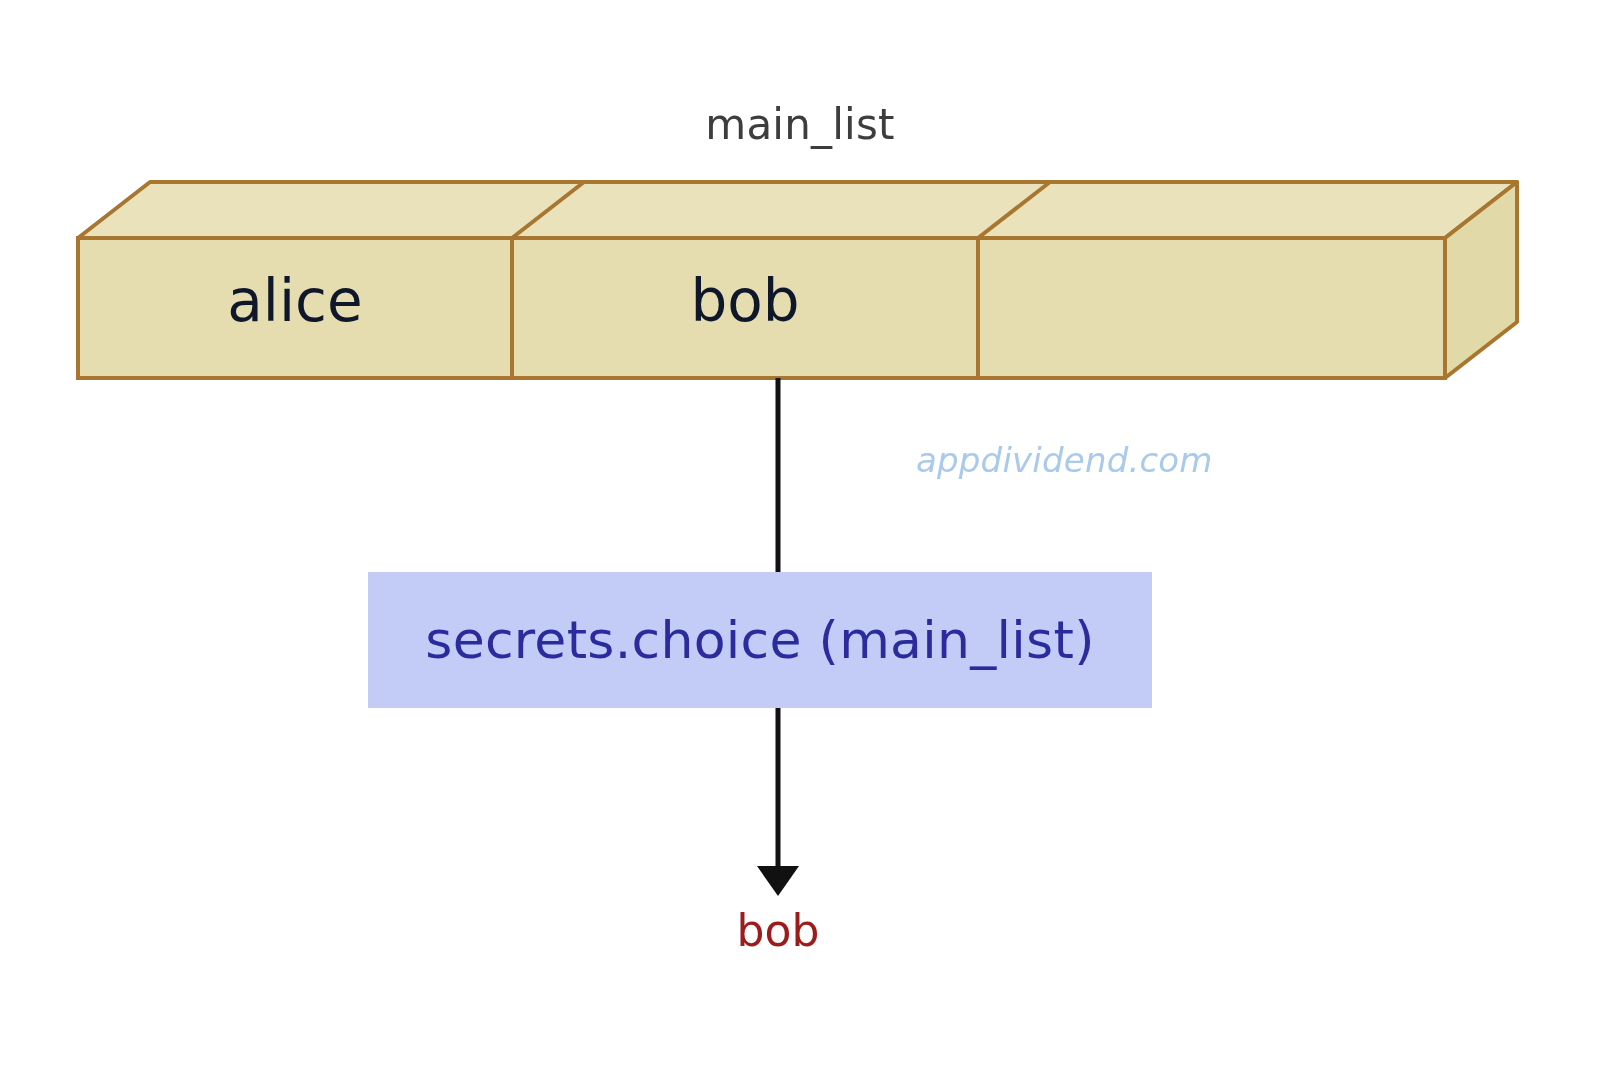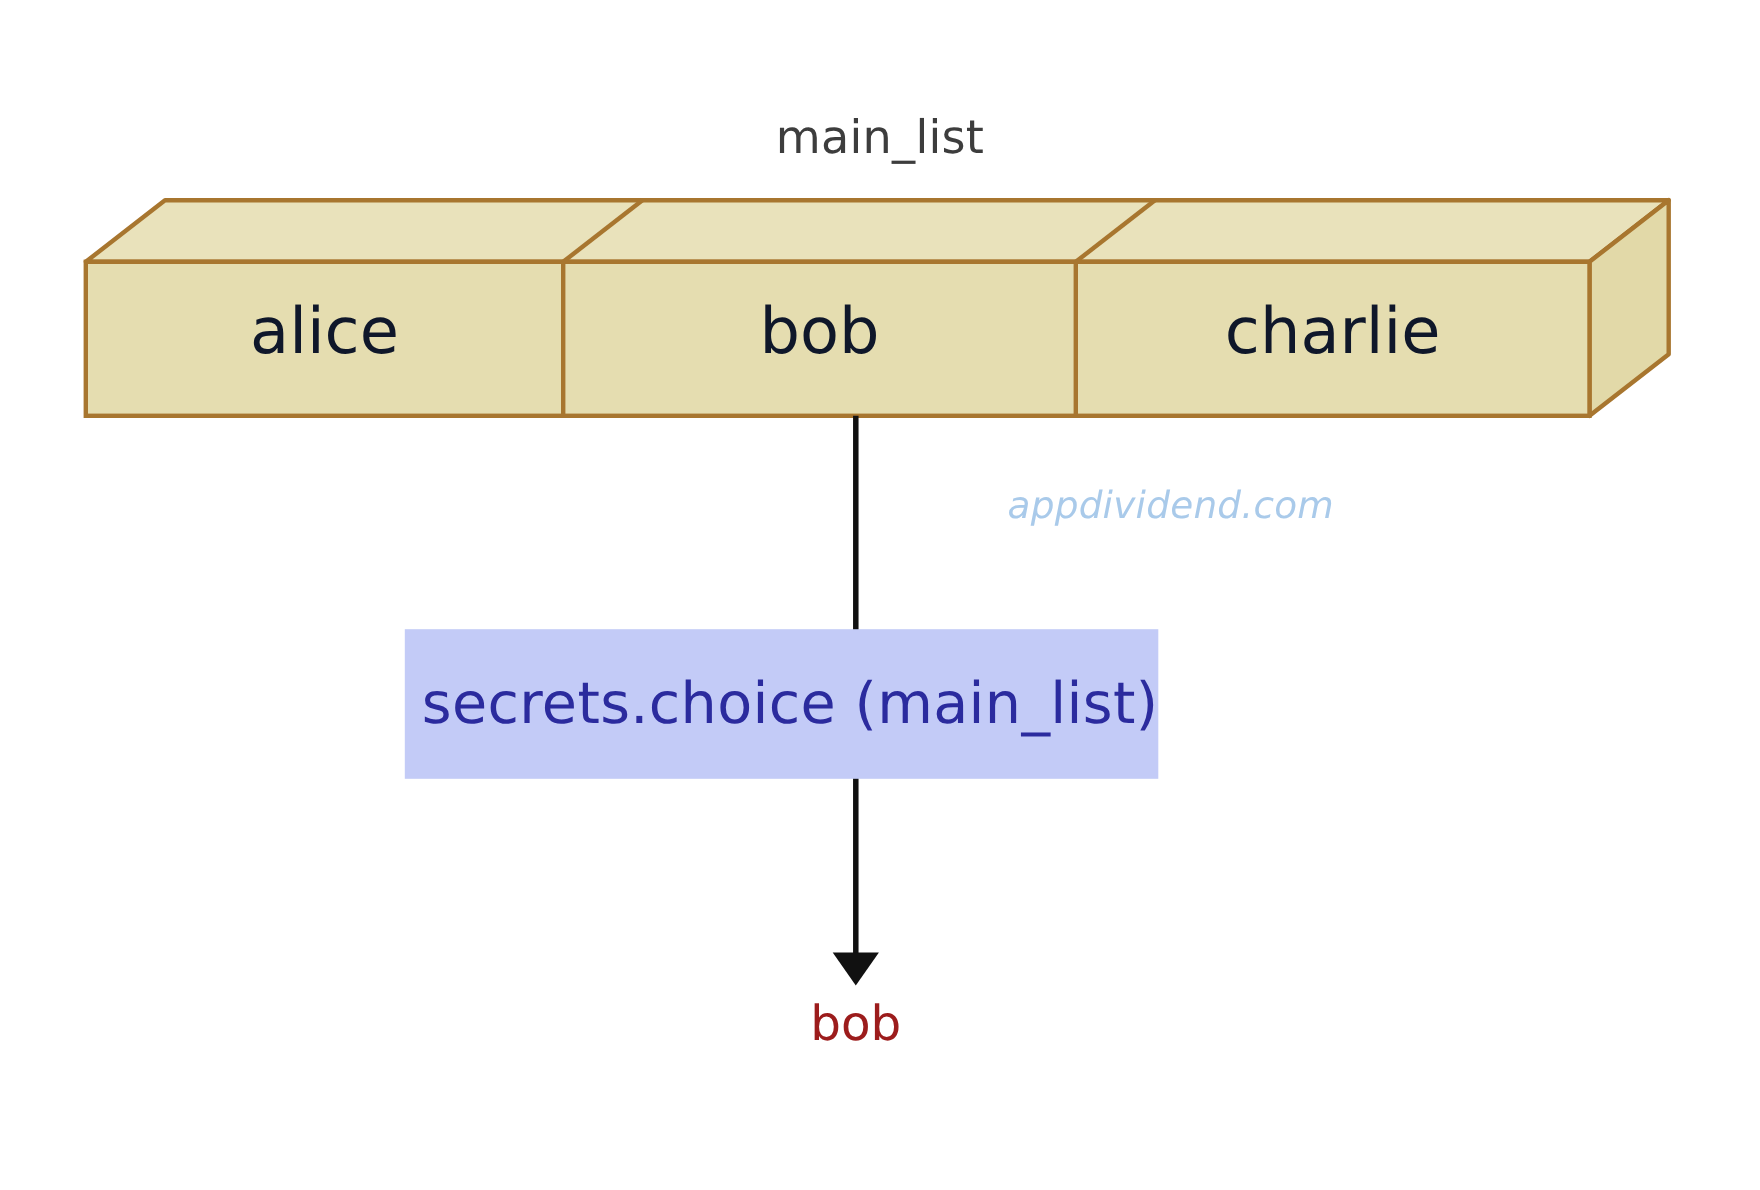--- a/index.html
+++ b/index.html
@@ -44,26 +44,26 @@
     line-height: 1;
   }
   .cell-label.c0 { left: 78px;  top: 272px; width: 434px; }
   .cell-label.c1 { left: 512px; top: 272px; width: 466px; }
   .cell-label.c2 { left: 978px; top: 272px; width: 467px; }
 
   .op-box {
     position: absolute;
     left: 368px;
     top: 572px;
-    width: 685px;
+    width: 784px;
     height: 136px;
     background: #c3cbf7;
     display: flex;
     align-items: center;
-    justify-content: flex-end;
+    justify-content: center;
   }
   .op-box-text {
     font-size: 52px;
     color: #2b2b9e;
     white-space: nowrap;
     letter-spacing: 0.3px;
   }
   .watermark {
     position: absolute;
     left: 916px;
@@ -108,21 +108,20 @@
 
     <line x1="778" y1="706" x2="778" y2="872" stroke="#111111" stroke-width="5"></line>
 
     <polygon points="757,866 799,866 778,896" fill="#111111"></polygon>
   </svg>
 
   <div class="list-title">main_list</div>
 
   <div class="cell-label c0">alice</div>
   <div class="cell-label c1">bob</div>
-  <div class="cell-label c2">charlie</div>
 
   <div class="op-box">
     <span class="op-box-text">secrets.choice (main_list)</span>
   </div>
 
   <div class="watermark">appdividend.com</div>
 
   <div class="result-label">bob</div>
 
 </div>

